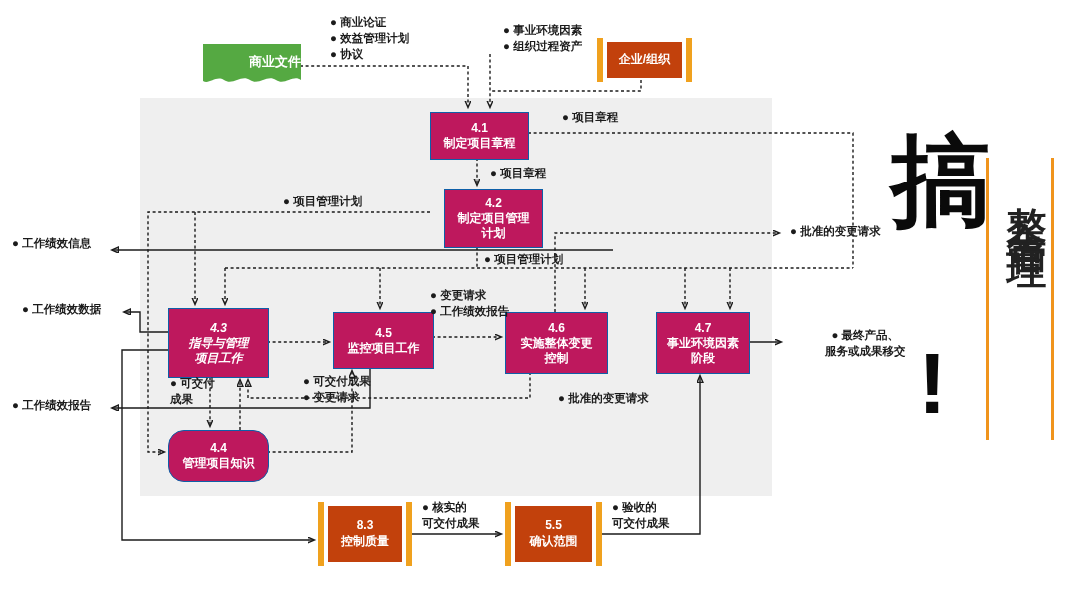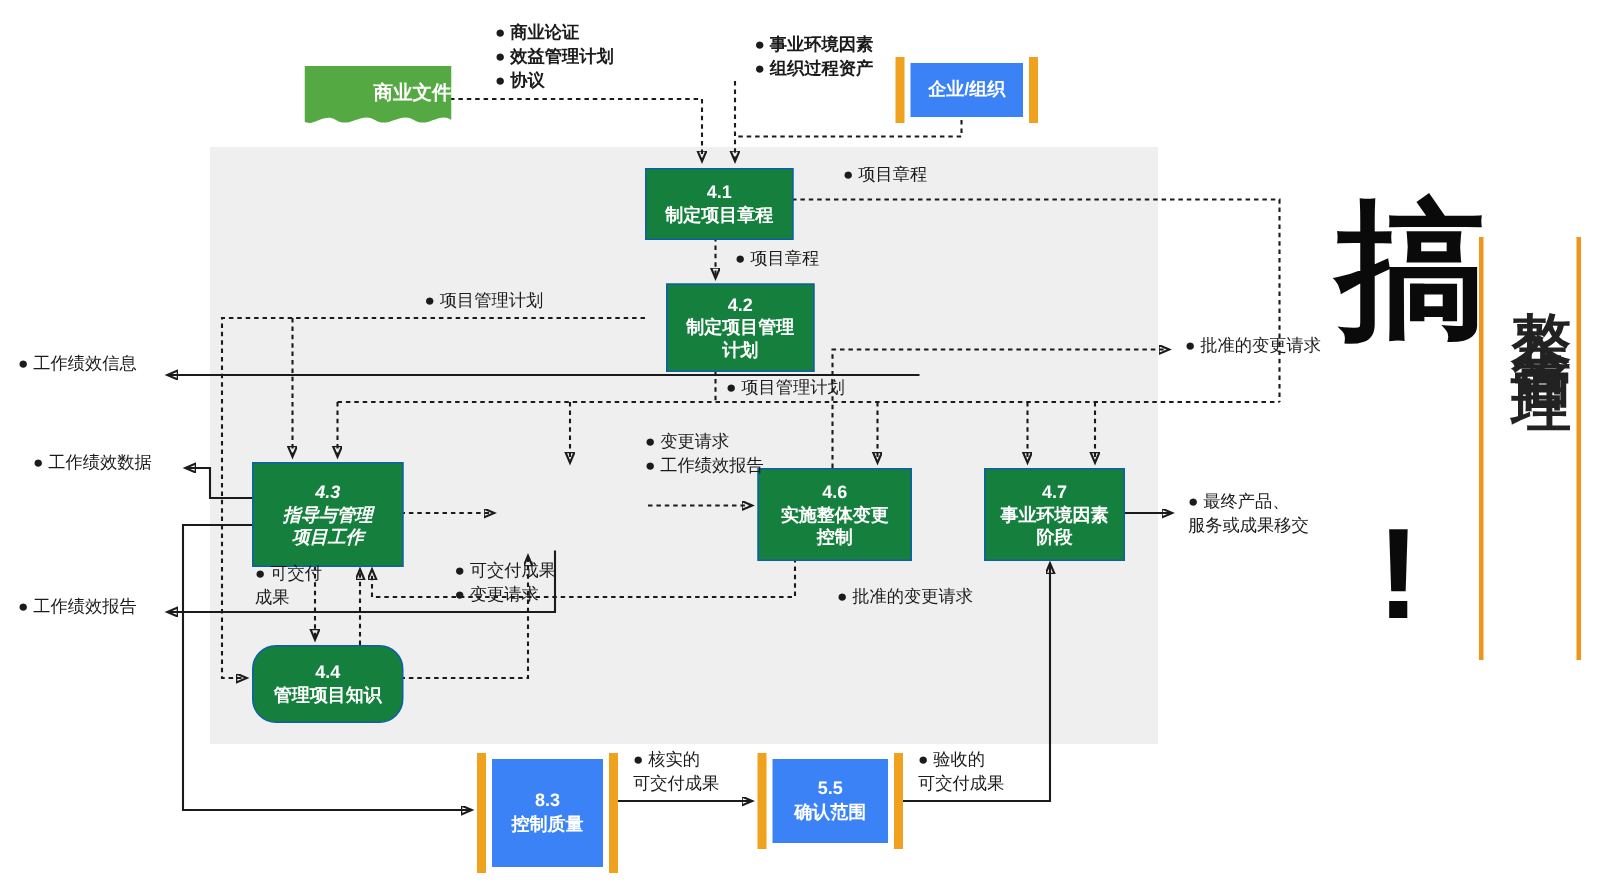--- a/index.html
+++ b/index.html
@@ -3,38 +3,38 @@
 <meta charset="utf-8">
 <style>
   html,body{margin:0;padding:0;background:#fff;}
   .stage{position:relative;width:1080px;height:589px;background:#fff;overflow:hidden;
          font-family:"Liberation Sans","DejaVu Sans",sans-serif;color:#1b1b1b;}
   .panel{position:absolute;left:140px;top:98px;width:632px;height:398px;background:#efefef;}
   .wires{position:absolute;left:0;top:0;width:1080px;height:589px;pointer-events:none;}
   .wires path{fill:none;stroke:#1b1b1b;stroke-width:1.4;}
   .wires .dash path{stroke-dasharray:3 2.6;}
   
-  .proc{position:absolute;background:#15803d;border:1px solid #0e5fa8;color:#fff;
+  .proc{position:absolute;background:#be185d;border:1px solid #0e5fa8;color:#fff;
         display:flex;flex-direction:column;align-items:center;justify-content:center;
         text-align:center;font-weight:bold;font-size:12px;line-height:1.25;}
   .proc .pname{white-space:pre-line;}
   
   .store{position:absolute;}
   .store .bar{position:absolute;top:-4px;bottom:-4px;width:6px;background:#f0a11e;}
   .store .bar.l{left:0;} .store .bar.r{right:0;}
-  .store .body{position:absolute;left:10px;right:10px;top:0;bottom:0;background:#3b82f6;
+  .store .body{position:absolute;left:10px;right:10px;top:0;bottom:0;background:#c2410c;
         color:#fff;display:flex;flex-direction:column;align-items:center;justify-content:center;
         text-align:center;font-weight:bold;font-size:12px;line-height:1.3;}
   
   .docshape{position:absolute;left:203px;top:44px;width:98px;height:46px;}
   .docshape svg{position:absolute;left:0;top:0;}
   .docshape .dlabel{position:absolute;left:0;top:9px;width:100%;text-align:center;
         color:#fff;font-weight:bold;font-size:13px;margin-left:23px;}
   
-  .flbl{position:absolute;font-size:11.5px;font-weight:normal;color:#1b1b1b;
+  .flbl{position:absolute;font-size:11.5px;font-weight:bold;color:#1b1b1b;
         white-space:pre-line;line-height:1.35;}
   .bullets{position:absolute;font-size:11.5px;font-weight:bold;color:#1b1b1b;line-height:1.4;}
   
   .bigchar{position:absolute;left:891px;top:130px;font-size:100px;font-weight:900;color:#0a0a0a;line-height:1;}
   .excl{position:absolute;left:918px;top:340px;font-size:86px;font-weight:900;color:#0a0a0a;line-height:1;}
   .vtitle{position:absolute;left:1000px;top:176px;writing-mode:vertical-rl;text-orientation:upright;
         font-size:40px;font-weight:900;letter-spacing:14px;color:#222;}
   .vrule{position:absolute;top:158px;width:3px;height:282px;background:#f0941c;}
   .vrule.l{left:986px;} .vrule.r{left:1051px;}
 </style>
@@ -122,32 +122,36 @@
   </div>
   <div class="proc" style="left:168px;top:308px;width:99px;height:68px;font-style:italic;">
     <span class="pid">4.3</span>
     <span class="pname">指导与管理
 项目工作</span>
   </div>
   <div class="proc" style="left:168px;top:430px;width:99px;height:50px;border-radius:16px;">
     <span class="pid">4.4</span>
     <span class="pname">管理项目知识</span>
   </div>
+  <div class="proc" style="left:333px;top:312px;width:99px;height:55px;">
+    <span class="pid">4.5</span>
+    <span class="pname">监控项目工作</span>
+  </div>
   <div class="proc" style="left:505px;top:312px;width:101px;height:60px;">
     <span class="pid">4.6</span>
     <span class="pname">实施整体变更
 控制</span>
   </div>
   <div class="proc" style="left:656px;top:312px;width:92px;height:60px;">
     <span class="pid">4.7</span>
     <span class="pname">事业环境因素
 阶段</span>
   </div>
 
-  <div class="store" style="left:318px;top:506px;width:94px;height:72px;">
+  <div class="store" style="left:318px;top:506px;width:94px;height:56px;">
     <i class="bar l"></i>
     <div class="body">
       <span class="pid">8.3</span>
       <span class="pname">控制质量</span>
     </div>
     <i class="bar r"></i>
   </div>
   <div class="store" style="left:505px;top:506px;width:97px;height:56px;">
     <i class="bar l"></i>
     <div class="body">
@@ -165,21 +169,21 @@
   <div class="flbl" style="left:22px;top:302px;">● 工作绩效数据</div>
   <div class="flbl" style="left:12px;top:398px;">● 工作绩效报告</div>
   <div class="flbl" style="left:430px;top:288px;">● 变更请求
 ● 工作绩效报告</div>
   <div class="flbl" style="left:170px;top:376px;">● 可交付
 成果</div>
   <div class="flbl" style="left:303px;top:374px;">● 可交付成果
 ● 变更请求</div>
   <div class="flbl" style="left:558px;top:391px;">● 批准的变更请求</div>
   <div class="flbl" style="left:790px;top:224px;">● 批准的变更请求</div>
-  <div class="flbl" style="left:792px;top:328px;">● 最终产品、
+  <div class="flbl" style="left:825px;top:328px;text-align:center;">● 最终产品、
 服务或成果移交</div>
   <div class="flbl" style="left:422px;top:500px;">● 核实的
 可交付成果</div>
   <div class="flbl" style="left:612px;top:500px;">● 验收的
 可交付成果</div>
 
   <div class="vrule l"></div>
   <div class="vrule r"></div>
   <div class="bigchar">搞</div>
   <div class="excl">!</div>

